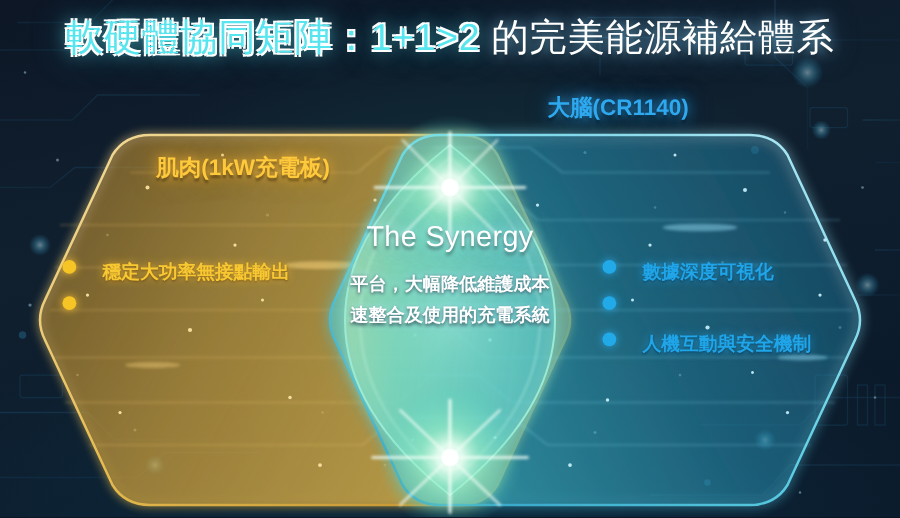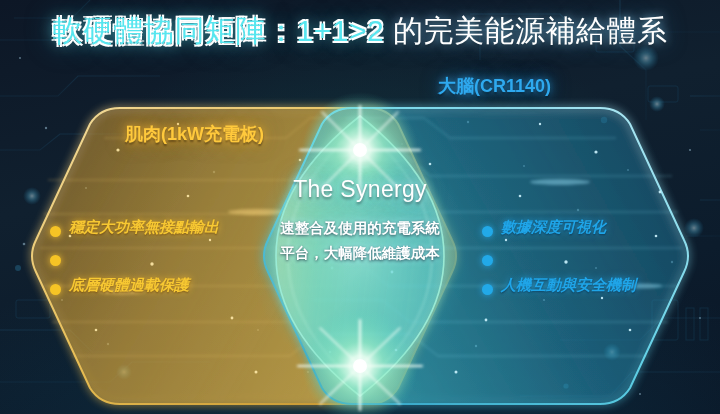--- a/index.html
+++ b/index.html
@@ -59,22 +59,22 @@
   .cap-right{
     left:438px; top:74px; color:#2ea9ef;
     text-shadow:0 0 9px rgba(60,180,255,.8), 0 0 20px rgba(30,140,220,.5), 0 2px 2px rgba(0,0,0,.55);
   }
 
   
   .bullets{ position:absolute; z-index:40; }
   .bullets.left { left:50px;  top:208px; width:240px; }
   .bullets.right{ left:482px; top:208px; width:215px; }
   .bullet{
-    display:flex; align-items:flex-end; gap:8px;
-    height:29px; white-space:nowrap;font-style:italic;
+    display:flex; align-items:flex-start; gap:21px;
+    height:29px; white-space:nowrap;
   }
   .dot{
     flex:0 0 auto; width:11px; height:11px; border-radius:50%;
   }
   .left .dot{ background:#f6c425; box-shadow:0 0 7px rgba(255,200,50,.9); }
   .right .dot{ background:#22a9e8; box-shadow:0 0 7px rgba(40,170,235,.9); }
   .btxt{ font-size:15px; font-weight:bold; font-family:"DejaVu Serif","Liberation Serif",serif; }
   .left .btxt{
     color:#f7c832;
     text-shadow:0 0 7px rgba(255,195,50,.8), 0 1px 2px rgba(60,30,0,.7);
@@ -353,41 +353,37 @@
   <div class="cap cap-right">大腦(CR1140)</div>
 
   <div class="bullets left">
     <div class="bullet">
       <span class="dot"></span>
       <span class="btxt">穩定大功率無接點輸出</span>
     </div>
     <div class="bullet">
       <span class="dot"></span>
     </div>
-    <div class="bullet">
-      <span class="dot"></span>
-      <span class="btxt">底層硬體過載保護</span>
-    </div>
   </div>
 
   <div class="bullets right">
     <div class="bullet">
       <span class="dot"></span>
       <span class="btxt">數據深度可視化</span>
     </div>
     <div class="bullet">
       <span class="dot"></span>
     </div>
     <div class="bullet">
       <span class="dot"></span>
       <span class="btxt">人機互動與安全機制</span>
     </div>
   </div>
 
   <div id="center">
     <div class="syn-head">The Synergy</div>
     <div class="syn-body">
+      <span>平台，大幅降低維護成本</span>
       <span>速整合及使用的充電系統</span>
-      <span>平台，大幅降低維護成本</span>
     </div>
   </div>
 
 </div>
 
 </body></html>

